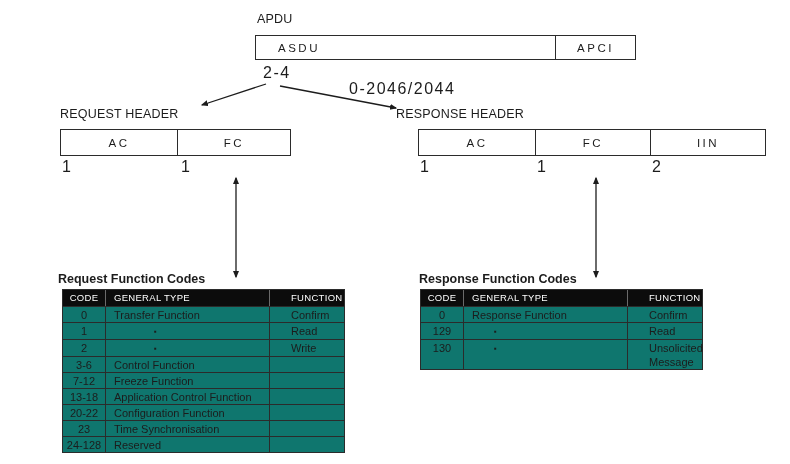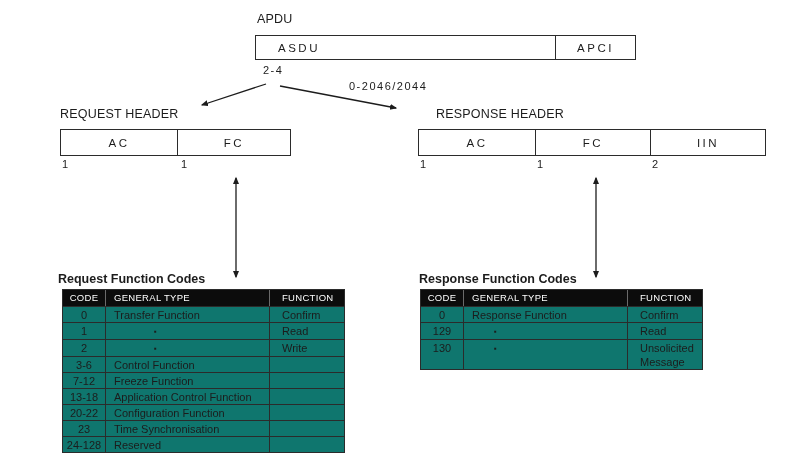--- a/index.html
+++ b/index.html
@@ -17,31 +17,31 @@
 
   
   .fbox { position:absolute; display:flex; border:1.5px solid #2b2b2b; background:#fff; }
   .bcell {
     display:flex; align-items:center; justify-content:center;
     font-size:11.5px; letter-spacing:2.5px;
     border-right:1.5px solid #2b2b2b; height:100%;
   }
   .bcell:last-child { border-right:none; }
   .bcell.left { justify-content:flex-start; padding-left:22px; }
-  .sz { position:absolute; font-size:11px; letter-spacing:1.5px; white-space:nowrap; }
+  .sz { position:absolute; font-size:16px; letter-spacing:1.5px; white-space:nowrap; }
 
   
   .tbl { position:absolute; width:283px; border:1px solid #2b2b2b; background:#0f766e; font-size:11px; }
   .tr { display:flex; border-top:1px solid #2b2b2b; min-height:16px; }
   .tr:first-child { border-top:none; }
   .tr.head { background:#0c0c0c; color:#ffffff; font-size:9.5px; min-height:16px; letter-spacing:.3px; }
   .td { line-height:14px; padding-top:1px; }
   .td.c0 { width:42px; text-align:center; }
   .td.c1 { width:164px; padding-left:8px; border-left:1px solid #2b2b2b; }
-  .td.c2 { width:67px; padding-left:12px; border-left:1px solid #2b2b2b; }
+  .td.c2 { width:67px; padding-left:21px; border-left:1px solid #2b2b2b; }
   .tr.head .td.c1, .tr.head .td.c2 { border-left:1px solid #6a6a6a; }
   .td.ditto { font-size:8px; line-height:15px; padding-left:48px; }
   .tbl.resp .td.ditto { padding-left:30px; }
 
   svg.arrows { position:absolute; left:0; top:0; pointer-events:none; }
 </style>
 </head>
 <body>
 
 <svg class="arrows" width="790" height="464" viewBox="0 0 790 464">
@@ -65,21 +65,21 @@
 <div class="sz" style="left:349px;top:80px">0-2046/2044</div>
 
 <div class="abs sec-title" style="left:60px;top:107px">REQUEST HEADER</div>
 <div class="fbox" style="left:60px;top:129px;width:231px;height:27px">
   <div class="bcell" style="width:117px">AC</div>
   <div class="bcell" style="flex:1">FC</div>
 </div>
 <div class="sz" style="left:62px;top:158px">1</div>
 <div class="sz" style="left:181px;top:158px">1</div>
 
-<div class="abs sec-title" style="left:436px;top:107px">RESPONSE HEADER</div>
+<div class="abs sec-title" style="left:396px;top:107px">RESPONSE HEADER</div>
 <div class="fbox" style="left:418px;top:129px;width:348px;height:27px">
   <div class="bcell" style="width:117px">AC</div>
   <div class="bcell" style="width:115px">FC</div>
   <div class="bcell" style="flex:1">IIN</div>
 </div>
 <div class="sz" style="left:420px;top:158px">1</div>
 <div class="sz" style="left:537px;top:158px">1</div>
 <div class="sz" style="left:652px;top:158px">2</div>
 
 <div class="abs tbl-title" style="left:58px;top:272px">Request Function Codes</div>

